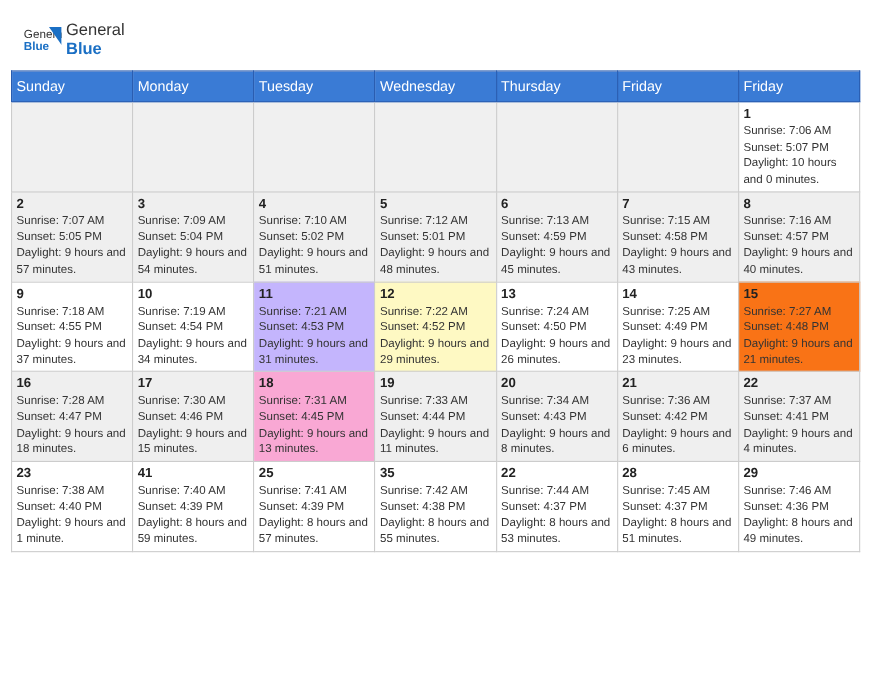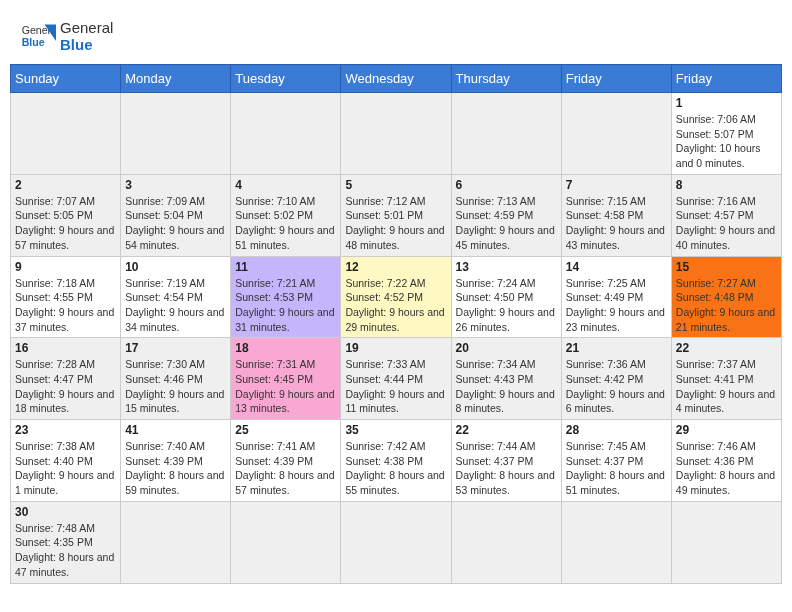--- a/index.html
+++ b/index.html
@@ -243,26 +243,14 @@
         </td>
         <td style="background: rgb(255, 255, 255);">
           <span class="day-number">28</span>
           <div class="day-info">Sunrise: 7:45 AM<br>Sunset: 4:37 PM<br>Daylight: 8 hours and 51 minutes.</div>
         </td>
         <td style="background: rgb(255, 255, 255);">
           <span class="day-number">29</span>
           <div class="day-info">Sunrise: 7:46 AM<br>Sunset: 4:36 PM<br>Daylight: 8 hours and 49 minutes.</div>
         </td>
       </tr>
-      <tr>
-        <td style="background: rgb(239, 239, 239);">
-          <span class="day-number">30</span>
-          <div class="day-info">Sunrise: 7:48 AM<br>Sunset: 4:35 PM<br>Daylight: 8 hours and 47 minutes.</div>
-        </td>
-        <td class="empty-cell"></td>
-        <td class="empty-cell"></td>
-        <td class="empty-cell"></td>
-        <td class="empty-cell"></td>
-        <td class="empty-cell"></td>
-        <td class="empty-cell"></td>
-      </tr>
     </tbody>
 </table>
 
 </body></html>

